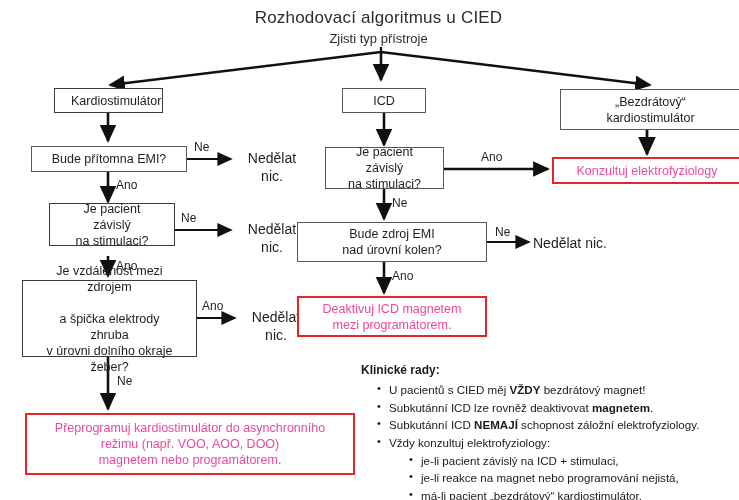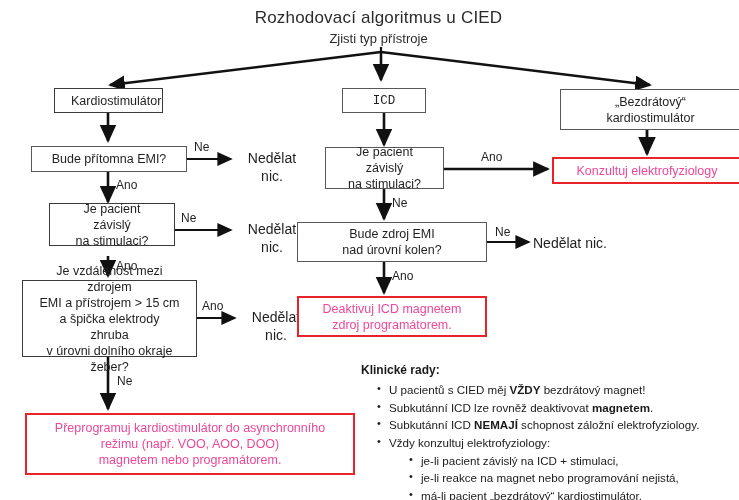--- a/index.html
+++ b/index.html
@@ -160,21 +160,21 @@
   <div class="abs node dark" style="left:40px; top:203px; width:126px; height:43px;">
     <span class="lines">
       <span>Je pacient závislý</span><br>
       <span>na stimulaci?</span>
     </span>
   </div>
 
   <div class="abs node dark" style="left:13px; top:280px; width:175px; height:77px;">
     <span class="lines">
       <span>Je vzdálenost mezi zdrojem</span><br>
-      <span>EMI a přístrojem &gt; 15 cm</span><br>
+      <br>
       <span>a špička elektrody zhruba</span><br>
       <span>v úrovni dolního okraje žeber?</span>
     </span>
   </div>
 
   <div class="abs node red" style="left:16px; top:413px; width:330px; height:62px;">
     <span class="lines">
       <span>Přeprogramuj kardiostimulátor do asynchronního</span><br>
       <span>režimu (např. VOO, AOO, DOO)</span><br>
       <span>magnetem nebo programátorem.</span>
@@ -196,42 +196,42 @@
     <span>nic.</span>
   </div>
 
   <div class="abs edgelabel" style="left:185px; top:140px;">Ne</div>
   <div class="abs edgelabel" style="left:107px; top:178px;">Ano</div>
   <div class="abs edgelabel" style="left:172px; top:211px;">Ne</div>
   <div class="abs edgelabel" style="left:107px; top:259px;">Ano</div>
   <div class="abs edgelabel" style="left:193px; top:299px;">Ano</div>
   <div class="abs edgelabel" style="left:108px; top:374px;">Ne</div>
 
-  <div class="abs node" style="left:333px; top:88px; width:84px; height:25px;font-family:Liberation Mono, monospace;">
+  <div class="abs node" style="left:333px; top:88px; width:84px; height:25px;">
     <span class="lines">ICD</span>
   </div>
 
   <div class="abs node" style="left:316px; top:147px; width:119px; height:42px;">
     <span class="lines">
       <span>Je pacient závislý</span><br>
       <span>na stimulaci?</span>
     </span>
   </div>
 
   <div class="abs node" style="left:288px; top:222px; width:190px; height:40px;">
     <span class="lines">
       <span>Bude zdroj EMI</span><br>
       <span>nad úrovní kolen?</span>
     </span>
   </div>
 
   <div class="abs node red" style="left:288px; top:296px; width:190px; height:41px;">
     <span class="lines">
       <span>Deaktivuj ICD magnetem</span><br>
-      <span>zdroj programátorem.</span>
+      <span>mezi programátorem.</span>
     </span>
   </div>
 
   <div class="abs plainlabel left" style="left:524px; top:235px; width:110px;">Nedělat nic.</div>
 
   <div class="abs edgelabel" style="left:472px; top:150px;">Ano</div>
   <div class="abs edgelabel" style="left:383px; top:196px;">Ne</div>
   <div class="abs edgelabel" style="left:486px; top:225px;">Ne</div>
   <div class="abs edgelabel" style="left:383px; top:269px;">Ano</div>
 

